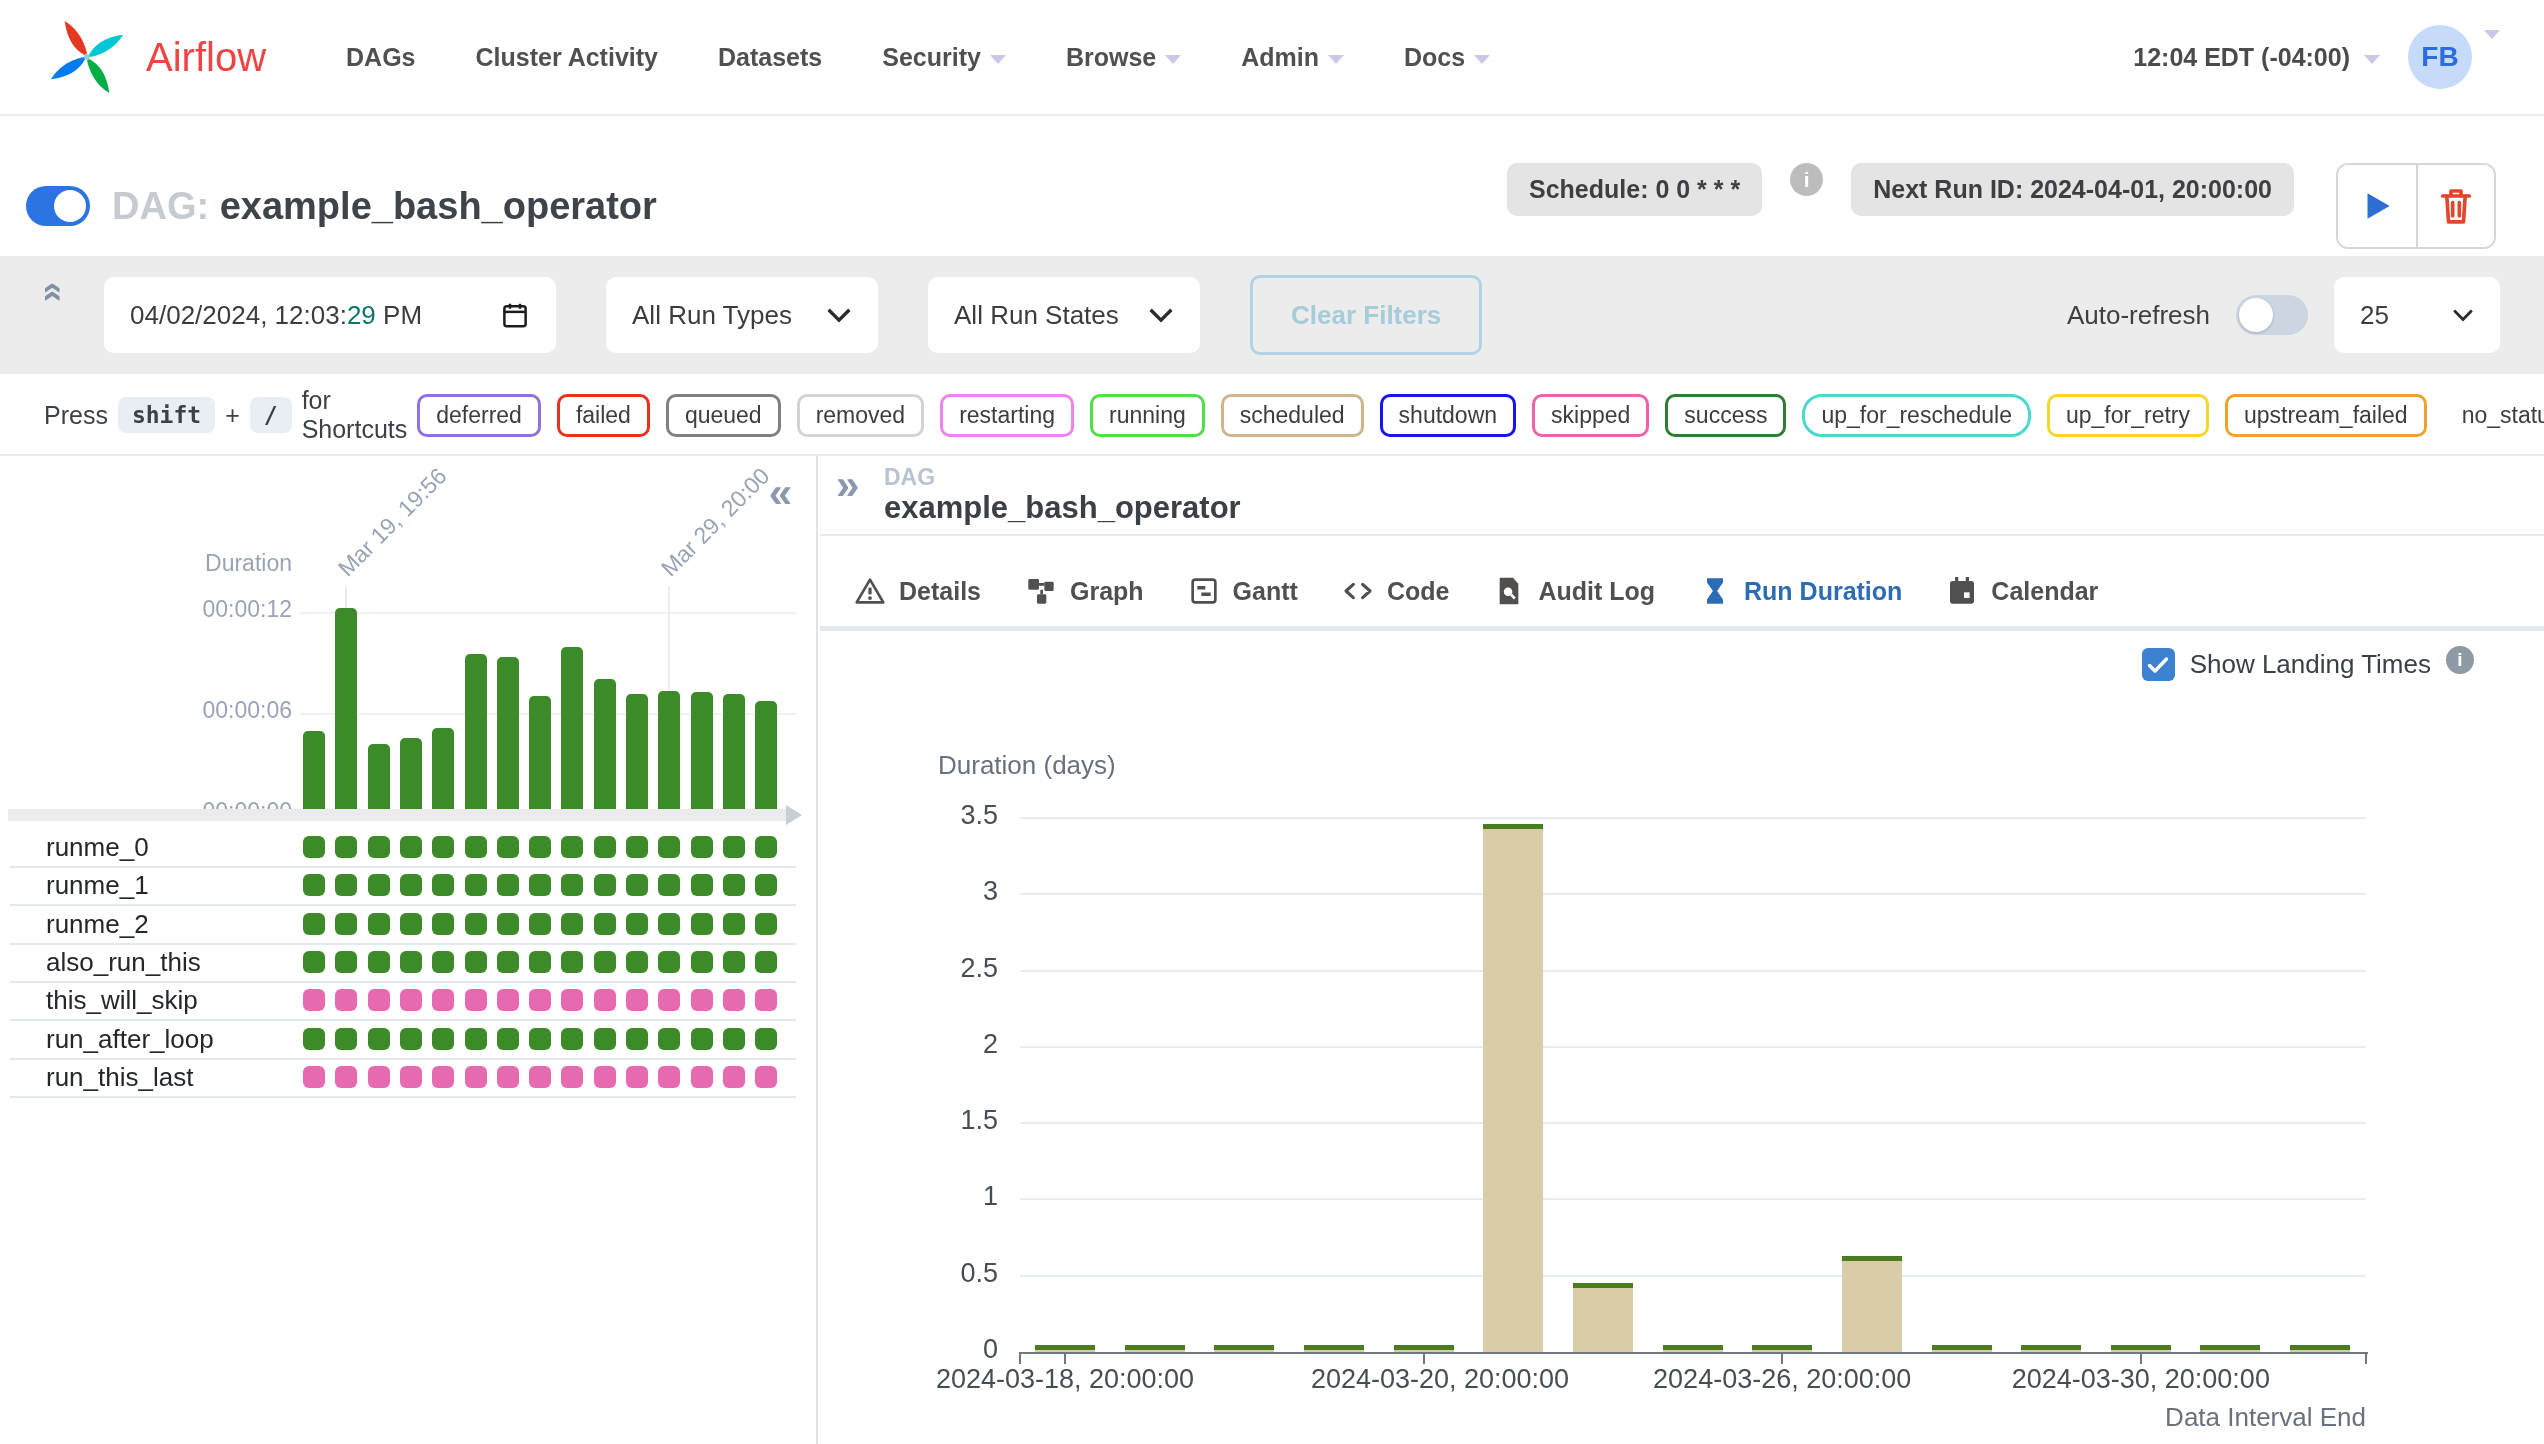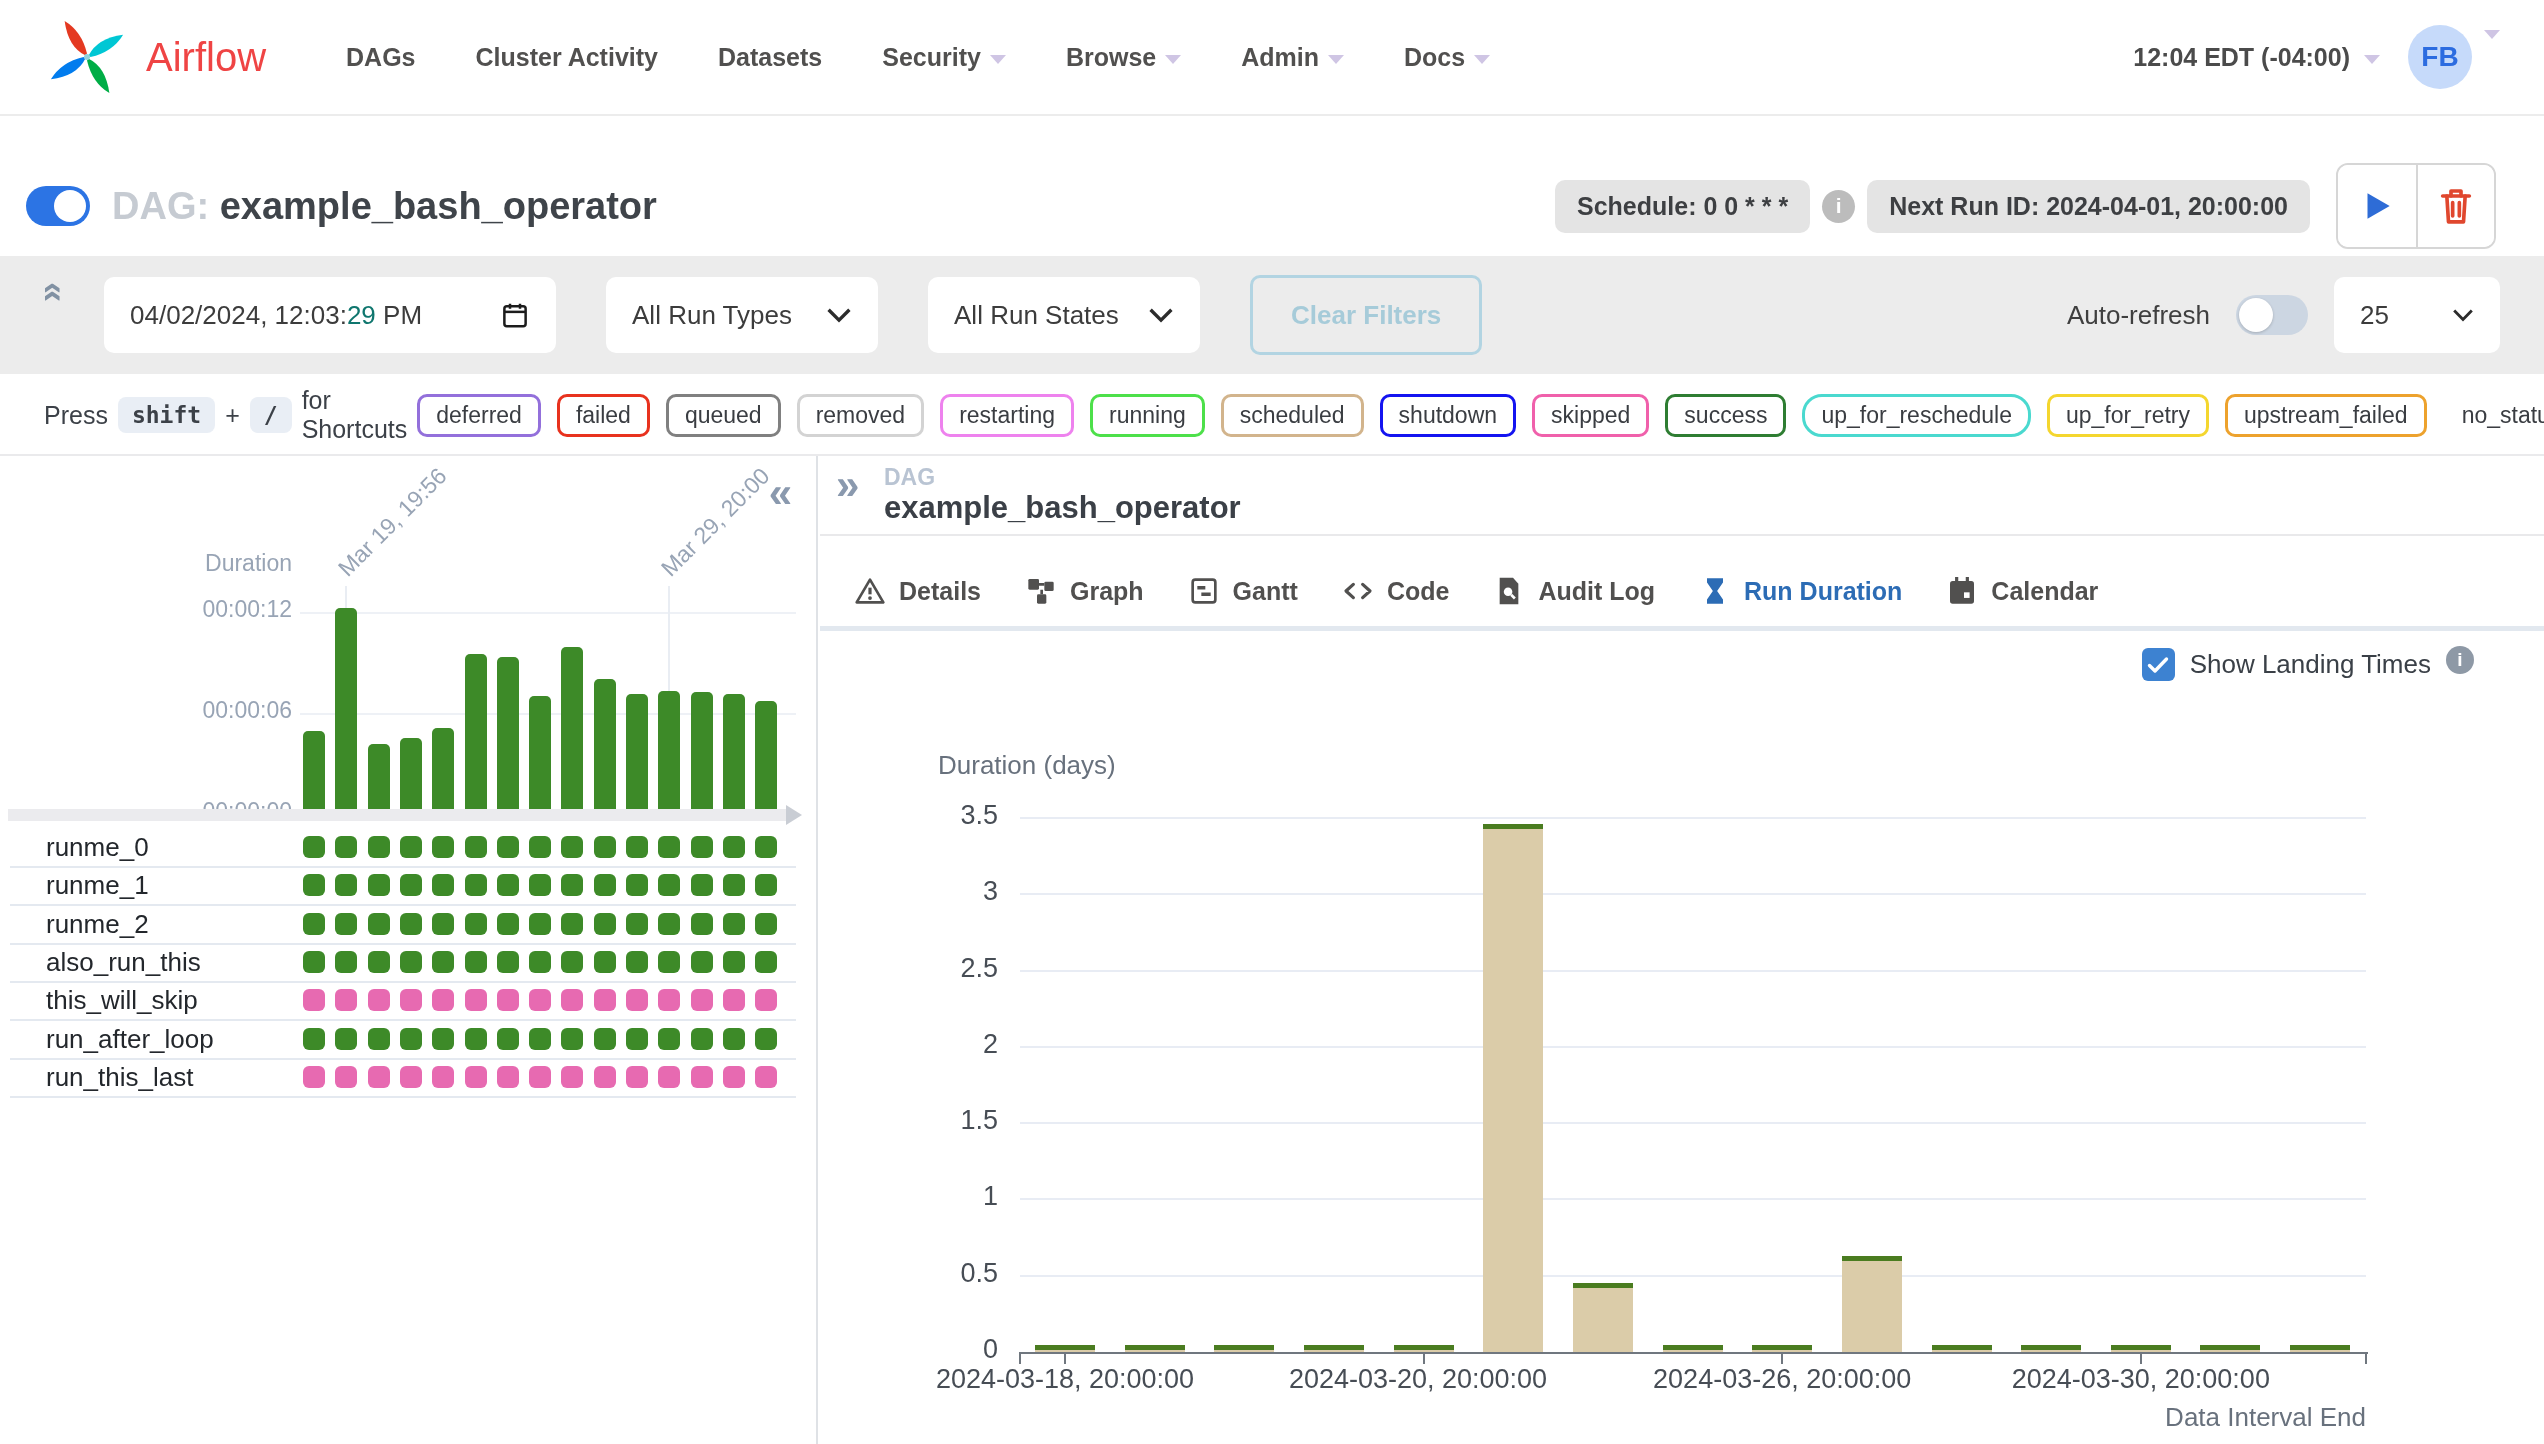--- a/index.html
+++ b/index.html
@@ -24,21 +24,21 @@
 
   
   .dag-row { position:absolute; top:156px; left:0; width:100%; height:100px; display:flex;
              align-items:center; padding:0 26px; box-sizing:border-box; }
   .switch { width:64px; height:40px; border-radius:20px; background:#2c74e4; position:relative;
             flex:0 0 auto; cursor:pointer; }
   .switch .knob { position:absolute; right:4px; top:4px; width:32px; height:32px; border-radius:50%; background:#fff; }
   .dag-h1 { margin:0 0 0 22px; font-size:38px; font-weight:bold; white-space:nowrap; }
   .dag-h1 .dag-prefix { color:#c6cbd2; }
   .dag-h1 .dag-title { color:#3f444a; }
-  .dag-right { margin-left:auto; display:flex; align-items:center; gap:12px; padding-right:22px; }
+  .dag-right { margin-left:auto; display:flex; align-items:flex-start; gap:28px; padding-right:22px; }
   .pill { background:#e4e4e4; border-radius:10px; padding:12px 22px; font-weight:bold; font-size:25px; color:#3d3f42; white-space:nowrap; }
   .info-dot { width:33px; height:33px; border-radius:50%; background:#bcbcbc; color:#fff; font-size:21px;
               font-weight:bold; display:flex; align-items:center; justify-content:center; cursor:pointer; font-style:normal; }
   .btn-group { display:flex; border:2px solid #d6d6d6; border-radius:12px; overflow:hidden; background:#fff; margin-left:14px; }
   .btn-group button { width:78px; height:82px; background:#fff; border:none; display:flex;
                       align-items:center; justify-content:center; cursor:pointer; padding:0; }
   .btn-group button + button { border-left:2px solid #d6d6d6; }
 
   
   .filter-bar { position:absolute; top:256px; left:0; width:100%; height:118px; background:#ececec;
@@ -531,21 +531,21 @@
         <div class="cbar" style="left: 1201.15px; top: 889px; width: 60px; height: 7px; background: rgb(219, 204, 169); border-top-color: rgb(74, 124, 32);"></div>
         <div class="cbar" style="left: 1290.8px; top: 889px; width: 60px; height: 7px; background: rgb(219, 204, 169); border-top-color: rgb(74, 124, 32);"></div>
         <div class="cbar" style="left: 1380.45px; top: 889px; width: 60px; height: 7px; background: rgb(219, 204, 169); border-top-color: rgb(74, 124, 32);"></div>
         <div class="cbar" style="left: 1470.1px; top: 889px; width: 60px; height: 7px; background: rgb(219, 204, 169); border-top-color: rgb(74, 124, 32);"></div>
         <div class="cbase"></div>
         <div class="ctick" style="left: 199px;"></div>
         <div class="ctick" style="left: 1545px;"></div>
         <div class="ctick" style="left: 244px;"></div>
         <div class="cxlab" style="left: 35px;">2024-03-18, 20:00:00</div>
         <div class="ctick" style="left: 602.6px;"></div>
-        <div class="cxlab" style="left: 388px;">2024-03-20, 20:00:00</div>
+        <div class="cxlab" style="left: 410px;">2024-03-20, 20:00:00</div>
         <div class="ctick" style="left: 961.2px;"></div>
         <div class="cxlab" style="left: 752.2px;">2024-03-26, 20:00:00</div>
         <div class="ctick" style="left: 1319.8px;"></div>
         <div class="cxlab" style="left: 1110.8px;">2024-03-30, 20:00:00</div>
       </div>
     <div class="chart-xlabel">Data Interval End</div>
   </div>
 
 </div>
 

